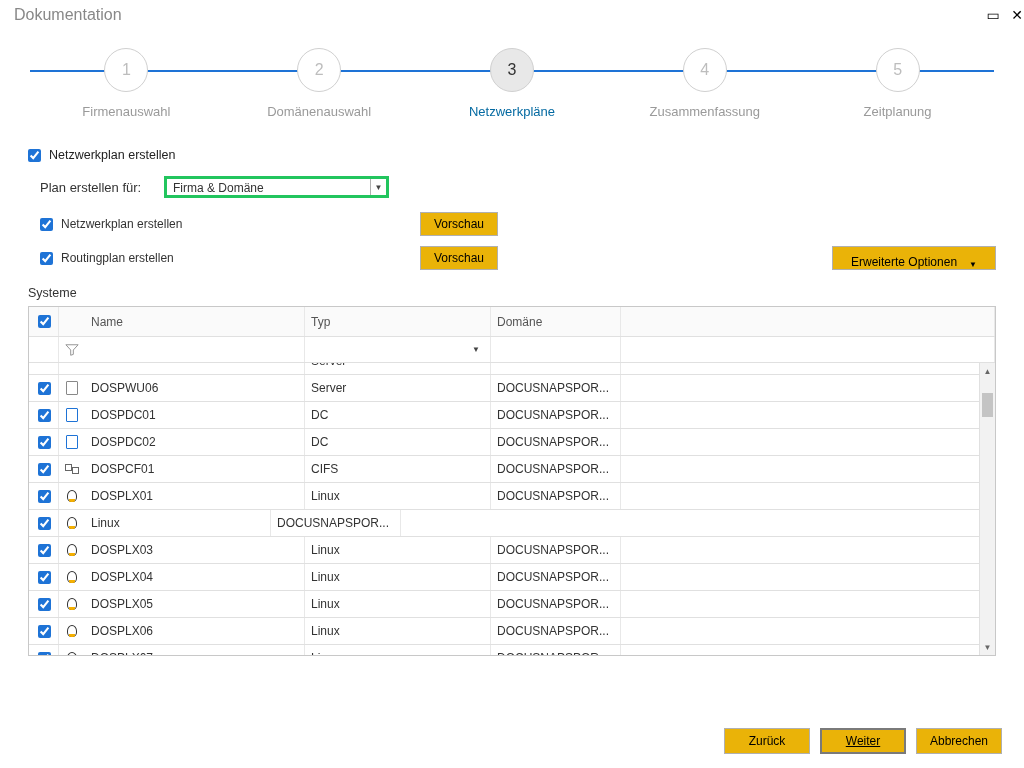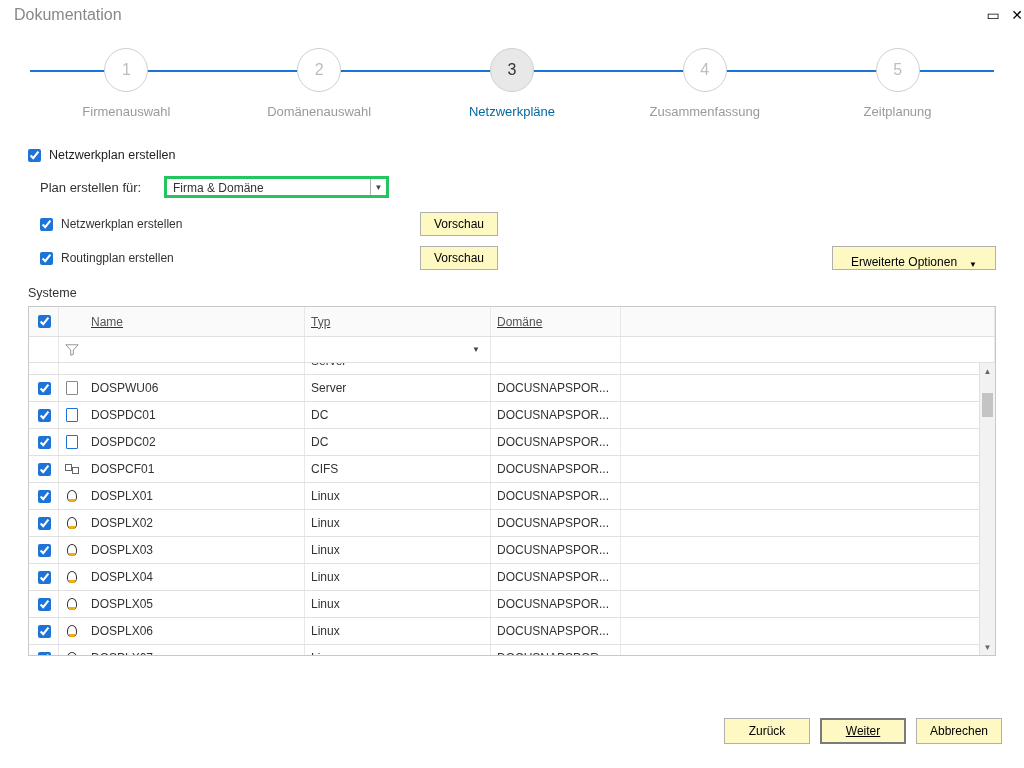--- a/index.html
+++ b/index.html
@@ -75,21 +75,21 @@
     width:16px; border-left:1px solid #b0b0b0;
     display:flex; align-items:center; justify-content:center;
     font-size:8px; color:#444; cursor:pointer;
   }
 
   .opt-row { display:flex; align-items:center; margin: 10px 0; }
   .opt-row .chk-and-label { display:flex; align-items:center; gap:8px; width: 380px; }
   .opt-row .chk-and-label input { margin:0; }
   .btn {
     min-width: 78px; height: 24px;
-    border: 1px solid #b0b0b0; background:#fef9c3;
+    border: 1px solid #b0b0b0; background:#eab308;
     font-size:12px; font-family:inherit;
     cursor:pointer;
     padding: 0 10px;
   }
   .btn.dropdown {
     display:inline-flex; align-items:flex-end; justify-content:center;
     min-width: 164px;
   }
   .btn.dropdown .dd-arrow { margin-left:12px; font-size:8px; }
   .adv-right { margin-left: auto; }
@@ -101,21 +101,21 @@
     width: 100%;
     height: 350px;
     display:flex; flex-direction:column;
     font-size:12px;
   }
   .grid-header, .grid-filter, .grid-row {
     display:flex;
     border-bottom: 1px solid #e0e0e0;
     align-items:center;
   }
-  .grid-header { height: 30px; background:#fafafa;text-decoration:underline; }
+  .grid-header { height: 30px; background:#fafafa; }
   .grid-filter { height: 26px; background:#fff; }
   .grid-row { height: 27px; }
   .grid-body-wrap { flex:1; overflow:hidden; position:relative; }
   .grid-body-wrap .scrolltrack {
     position:absolute; right:0; top:0; bottom:0; width:16px;
     background:#f2f2f2; border-left:1px solid #e0e0e0;
     display:flex; flex-direction:column;
   }
   .scrolltrack .arrow {
     height:16px; display:flex; align-items:center; justify-content:center;
@@ -156,21 +156,21 @@
   .icon-linux .peng {
      width:10px; height:12px; background:#fff; border:1px solid #333; border-radius:50% 50% 40% 40%;
      position:relative;
   }
   .icon-linux .peng::after{
      content:""; position:absolute; bottom:-1px; left:1px; right:1px; height:3px;
      background:#f5b002; border-radius:0 0 40% 40%;
   }
 
   .footer {
-    position:absolute; bottom:24px; right:22px; display:flex; gap:10px;
+    position:absolute; bottom:14px; right:22px; display:flex; gap:10px;
   }
   .footer .btn { min-width:86px; height:26px; }
   .footer .btn.primary { border:2px solid #7a7a7a; }
   .footer .btn.primary span { text-decoration: underline; }
 
   input[type=checkbox]{ width:13px; height:13px; accent-color:#1e73d6; }
 </style>
 </head>
 <body>
 
@@ -354,21 +354,20 @@
           </div>
           <div class="grid-row">
             <div class="col c-chk">
               <input type="checkbox" checked="" style="">
             </div>
             <div class="col c-ico">
               <span class="icon-linux">
                 <span class="peng"></span>
               </span>
             </div>
-            <div class="col c-name">DOSPLX02</div>
             <div class="col c-typ">Linux</div>
             <div class="col c-dom">DOCUSNAPSPOR...</div>
             <div class="col c-rest"></div>
           </div>
           <div class="grid-row">
             <div class="col c-chk">
               <input type="checkbox" checked="" style="">
             </div>
             <div class="col c-ico">
               <span class="icon-linux">

